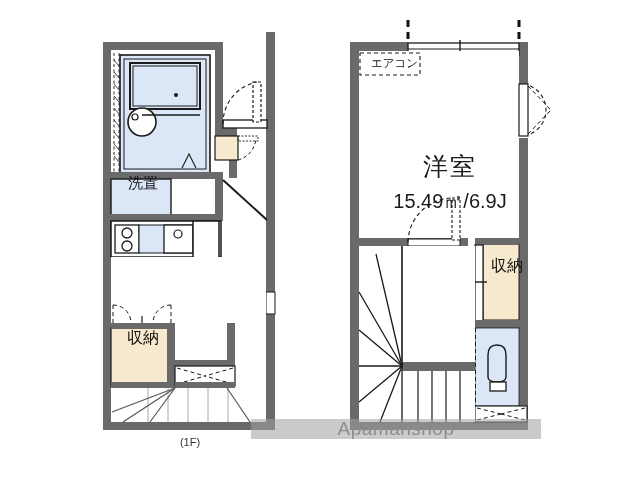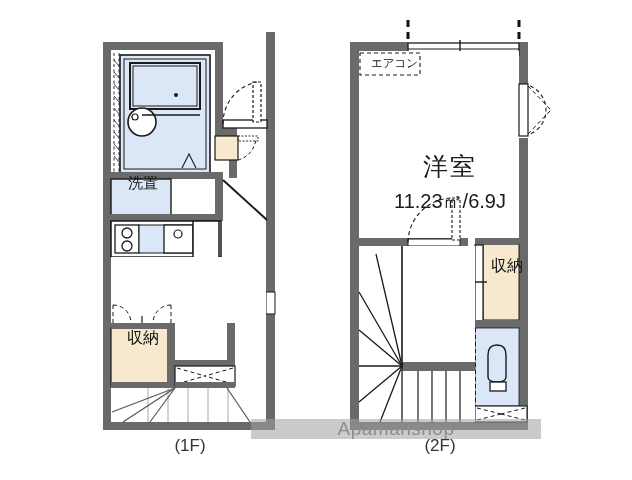--- a/index.html
+++ b/index.html
@@ -14,21 +14,21 @@
     background: #ffffff;
     font-family: "Liberation Sans", "DejaVu Sans", sans-serif;
     overflow: hidden;
   }
   .floor {
     position: absolute;
   }
   svg { display: block; }
   .floor-label {
     position: absolute;
-    font-size: 17px;
+    font-size: 11px;
     color: #333333;
     letter-spacing: 0px;
     text-align: center;
     white-space: nowrap;
   }
   #label-1f { left: 150px; top: 436px; width: 80px; }
   #label-2f { left: 400px; top: 436px; width: 80px; }
   .watermark {
     position: absolute;
     left: 251px;
@@ -321,23 +321,22 @@
           <line x1="62" y1="346" x2="19" y2="346"></line>
           <line x1="62" y1="346" x2="19" y2="382"></line>
           <line x1="62" y1="346" x2="40" y2="402"></line>
           <line x1="62" y1="346" x2="62" y2="402"></line>
         </g>
       </g>
     </svg>
 
     <div class="small-label" id="text-aircon" style="left:18px; top:36px;">エアコン</div>
     <div class="room-text" id="text-youshitsu" style="left:30px; top:130px;">洋室</div>
-    <div class="room-text" id="text-youshitsu-area" style="left:28px; top:168px;">11.23㎡/6.9J</div>
+    <div class="room-text" id="text-youshitsu-area" style="left:28px; top:168px;">15.49㎡/6.9J</div>
     <div class="small-label" id="text-shunou-2f" style="left:151px; top:236px;">収納</div>
   </div>
 
   <div class="watermark"></div>
   <div class="watermark-text">Apamanshop</div>
 
   <div class="floor-label" id="label-1f">(1F)</div>
-  <div class="floor-label" id="label-2f">(2F)</div>
 
 </div>
 
 </body></html>

